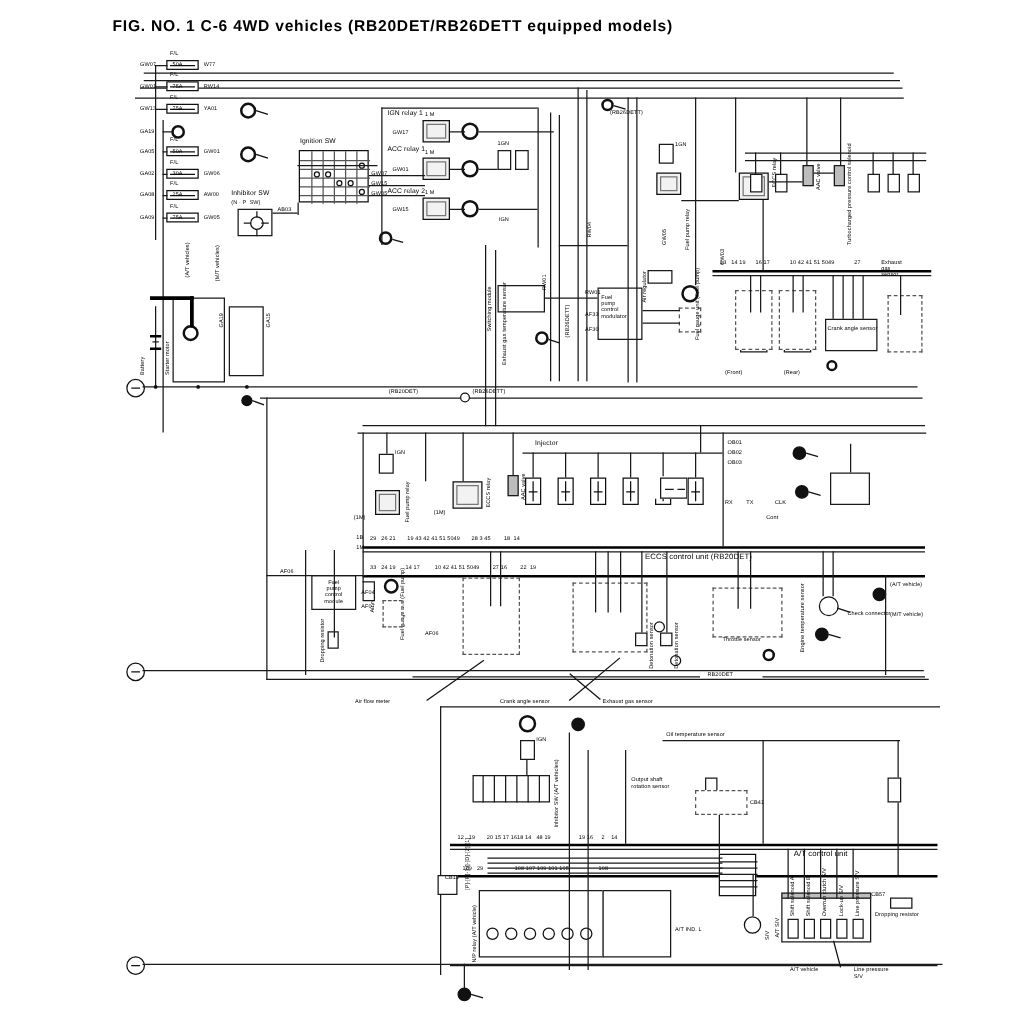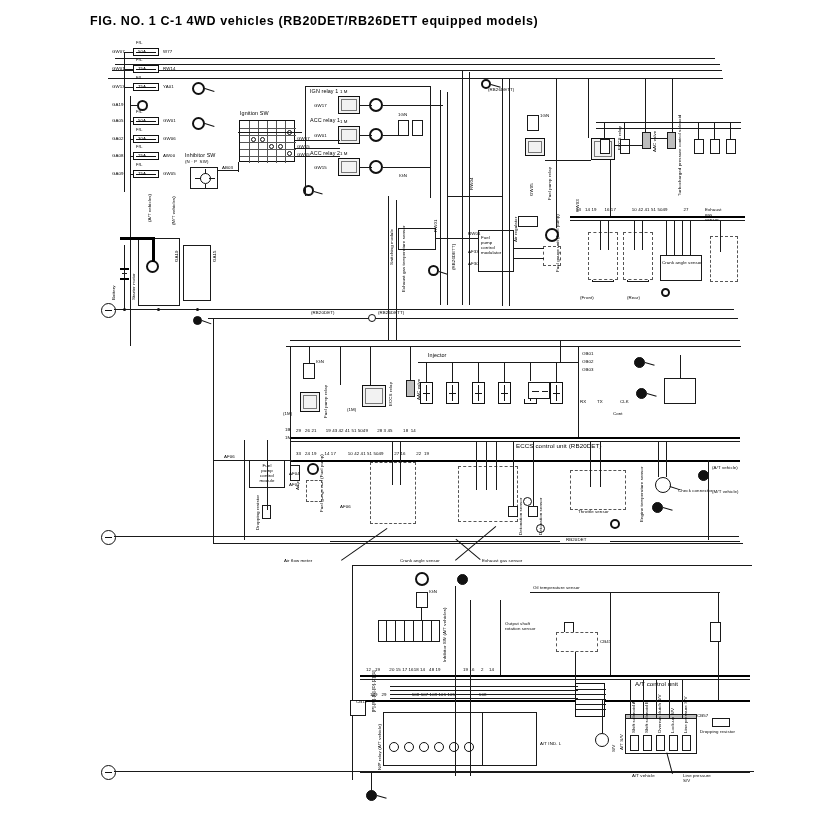--- a/index.html
+++ b/index.html
@@ -60,21 +60,21 @@
 
   .conn-strip{position:absolute;background:#fff;border:1px solid #111;box-sizing:border-box;}
 
   .leader{position:absolute;background:#111;transform-origin:0 0;height:1px;}
 </style>
 </head>
 <body>
 
 <div id="page">
 
-  <div id="title">FIG. NO. 1  C-1  4WD  vehicles  (RB20DET/RB26DETT equipped models)</div>
+  <div id="title">FIG. NO. 1  C-6  4WD  vehicles  (RB20DET/RB26DETT equipped models)</div>
 
   <div class="wire wh" style="left:115px;top:58px;width:600px;"></div>
   <div class="wire wh" style="left:115px;top:64px;width:605px;"></div>
   <div class="wire wh" style="left:112px;top:70px;width:610px;"></div>
   <div class="wire wh" style="left:108px;top:78px;width:615px;"></div>
 
   <div class="fl" style="left:133px;top:48px;width:26px;height:8px;"></div>
   <div class="lbl s" style="left:136px;top:41px;">F/L</div>
   <div class="lbl s" style="left:138px;top:50px;">50A</div>
   <div class="lbl s" style="left:112px;top:50px;">GW07</div>

